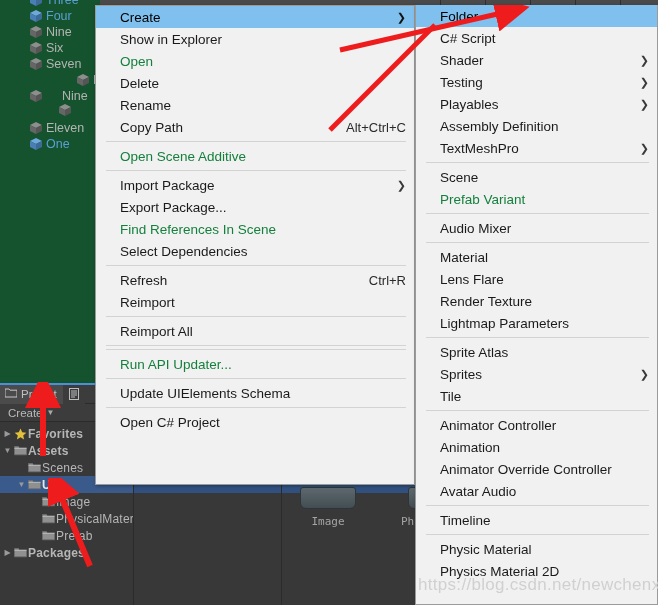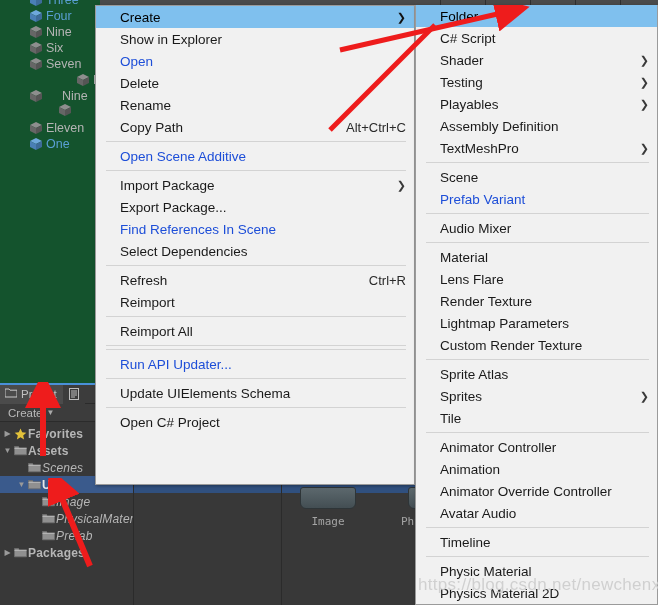--- a/index.html
+++ b/index.html
@@ -55,21 +55,21 @@
 
   .tree { padding-top:3px; }
   .t-row {
     height:17px; display:flex; align-items:center; font-size:12px;
     color:#b6b6b6; white-space:nowrap; overflow:hidden;
   }
   .t-row.selected { background:#3a5a8c; color:#e8e8e8; }
   .t-arrow { width:11px; text-align:center; font-size:8px; color:#9a9a9a; flex:0 0 11px; }
   .t-ico { width:15px; flex:0 0 15px; display:flex; align-items:center; justify-content:center; }
   .t-label { font-weight:bold; letter-spacing:.2px; }
-  .t-label.plain { font-weight:normal;font-style:italic; }
+  .t-label.plain { font-weight:normal; }
 
   
   .asset-area {
     position:absolute; left:133px; top:485px; width:525px; height:120px;
     background:#383838;
   }
   .asset-split { position:absolute; left:0; top:0; bottom:0; width:1px; background:#2b2b2b; }
   .asset-col { position:absolute; left:148px; top:0; bottom:0; width:1px; background:#2b2b2b; }
   .asset-grid { position:absolute; left:160px; top:0; display:flex; gap:38px; }
   .asset-cell { width:70px; text-align:center; padding-top:2px; }
@@ -93,21 +93,21 @@
     border:1px solid #9a9a9a;
     box-shadow:1px 1px 3px rgba(0,0,0,.35);
     font-size:13.5px;
     color:#1a1a1a;
     overflow:hidden;
   }
   .mi {
     height:22px; display:flex; align-items:center;
     padding:0 8px 0 24px; white-space:nowrap; position:relative;
   }
-  .mi.disabled { color:#1d4ed8; }
+  .mi.disabled { color:#15803d; }
   .mi.hl { background:#7fc0ee; color:#000; }
   .mi .sc {
     margin-left:auto; padding-left:20px; font-size:13px; color:#2a2a2a;
   }
   .mi .arrow {
     margin-left:auto; padding-left:18px; font-size:11px; color:#3a3a3a;
   }
   .mi.hl .arrow { color:#111; }
   .sep { height:1px; background:#d3d3d3; margin:3px 8px 3px 10px; }
 
@@ -484,23 +484,20 @@
         <span>Material</span>
       </div>
       <div class="mi">
         <span>Lens Flare</span>
       </div>
       <div class="mi">
         <span>Render Texture</span>
       </div>
       <div class="mi">
         <span>Lightmap Parameters</span>
-      </div>
-      <div class="mi">
-        <span>Custom Render Texture</span>
       </div>
       <div class="sep"></div>
       <div class="mi">
         <span>Sprite Atlas</span>
       </div>
       <div class="mi">
         <span>Sprites</span>
         <span class="arrow">❯</span>
       </div>
       <div class="mi">

